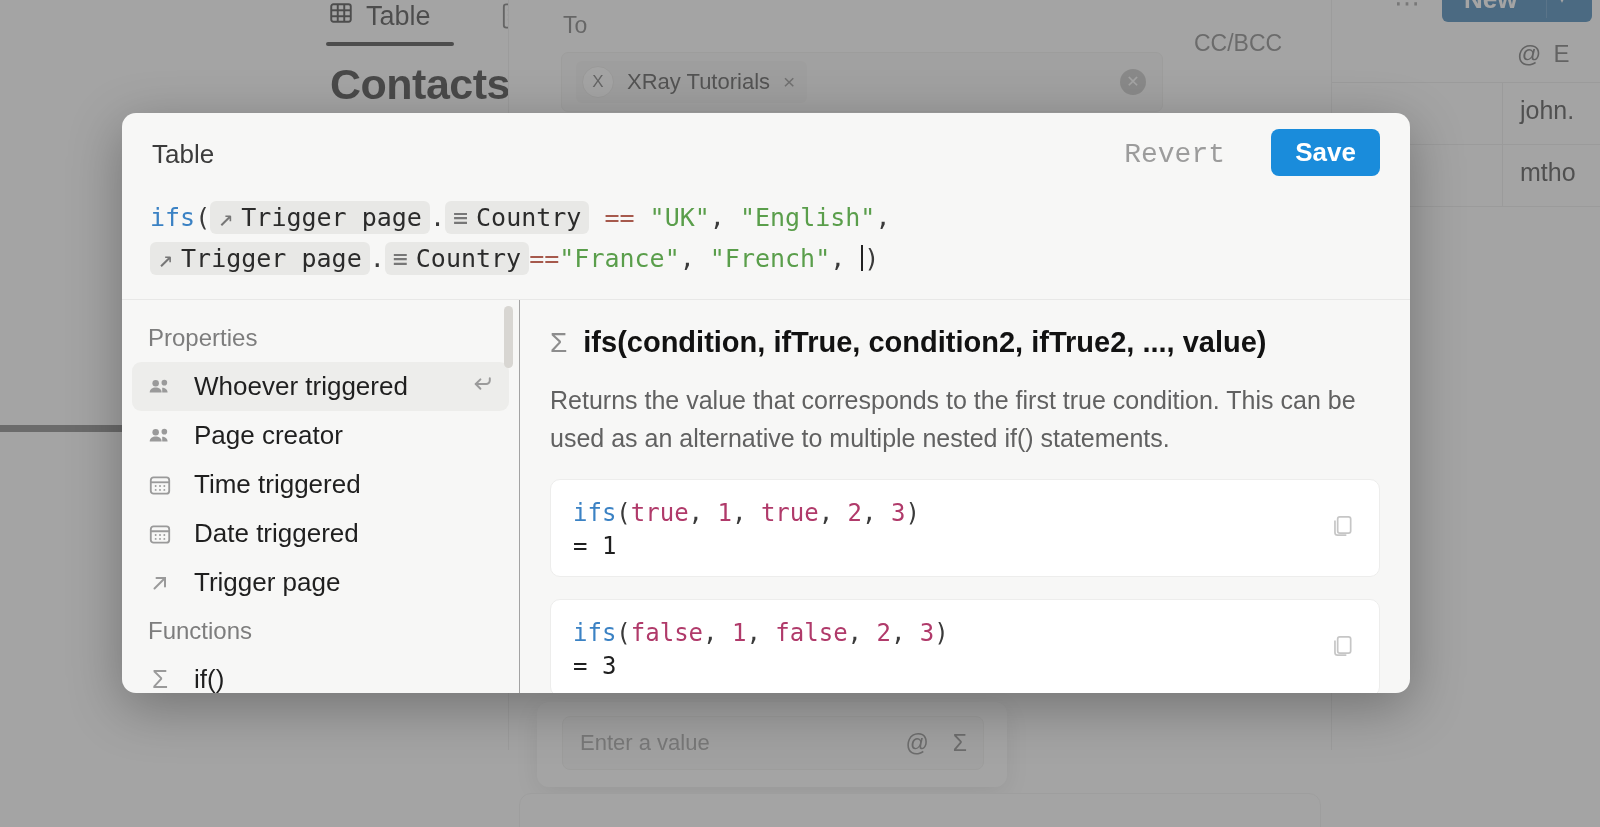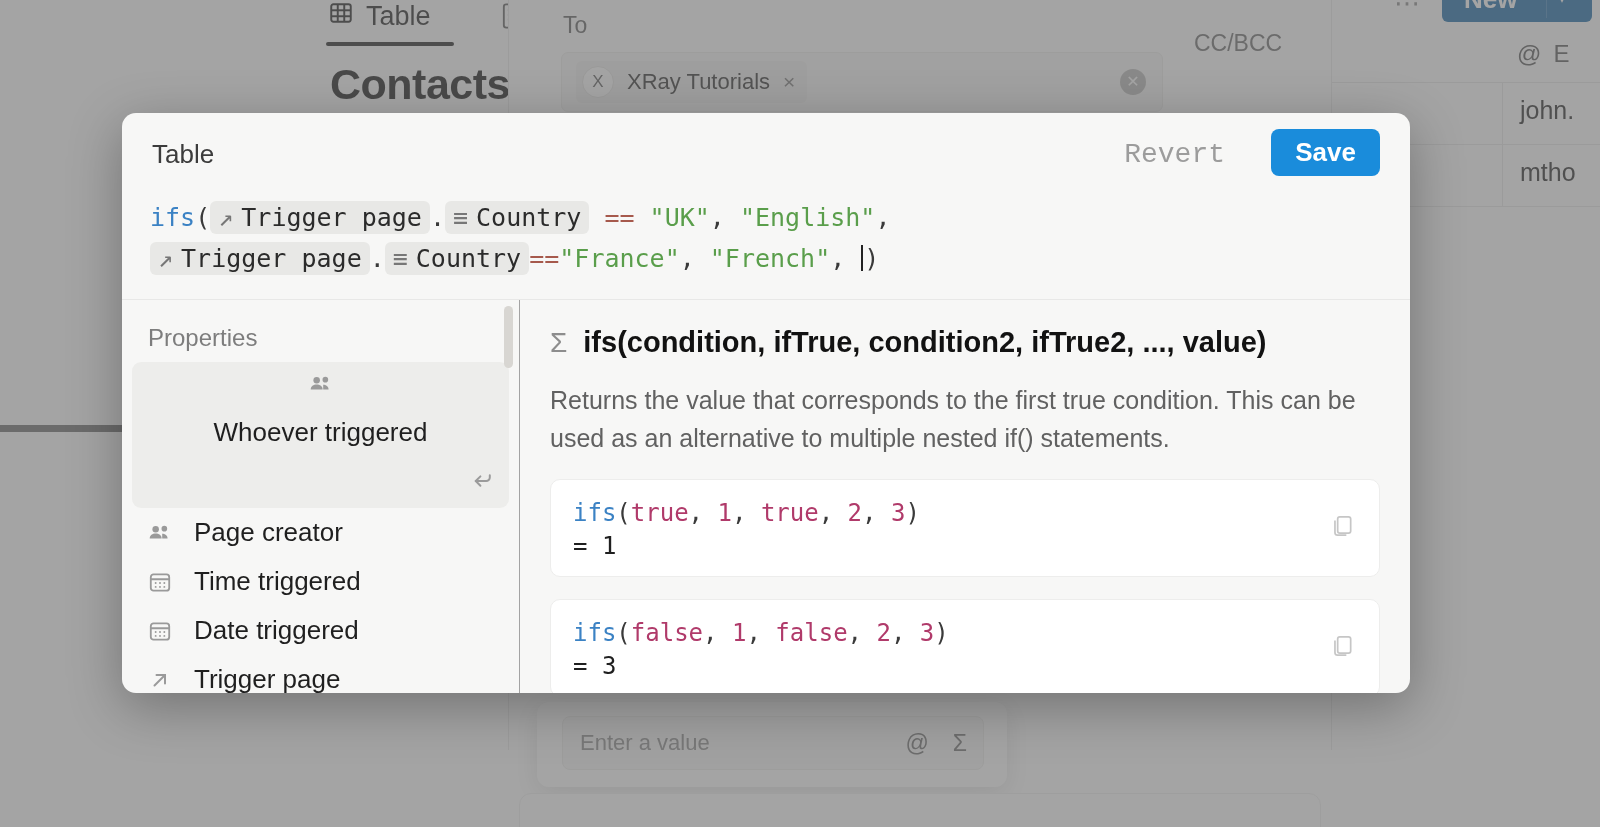--- a/index.html
+++ b/index.html
@@ -184,21 +184,21 @@
     background:#d8d6d2; border-radius:5px;
   }
   .side-head{
     padding:10px 0 10px 26px; font-size:24px; color:#7d7d7d;
   }
   .side-item{
     display:flex; align-items:center; gap:20px;
     margin:0 10px; padding:9px 14px; border-radius:9px;
     font-size:26px; color:#1f1f1f; cursor:pointer;
   }
-  .side-item.active{ background:#ededeb;flex-direction:column; }
+  .side-item.active{ background:#ededeb; }
   .side-item .ret{ margin-left:auto; color:#9b9b9b; font-size:24px; }
   .ico{ width:28px; display:flex; justify-content:center; color:#9a9a9a; }
 
   .docs{ flex:1; padding:26px 30px 0 30px; box-sizing:border-box; }
   .docs-title{
     display:flex; align-items:center; gap:16px;
     font-size:29px; font-weight:700; color:#121212;
   }
   .docs-title .sig{ color:#8d8d8d; font-weight:400; font-size:28px; }
   .docs-desc{

